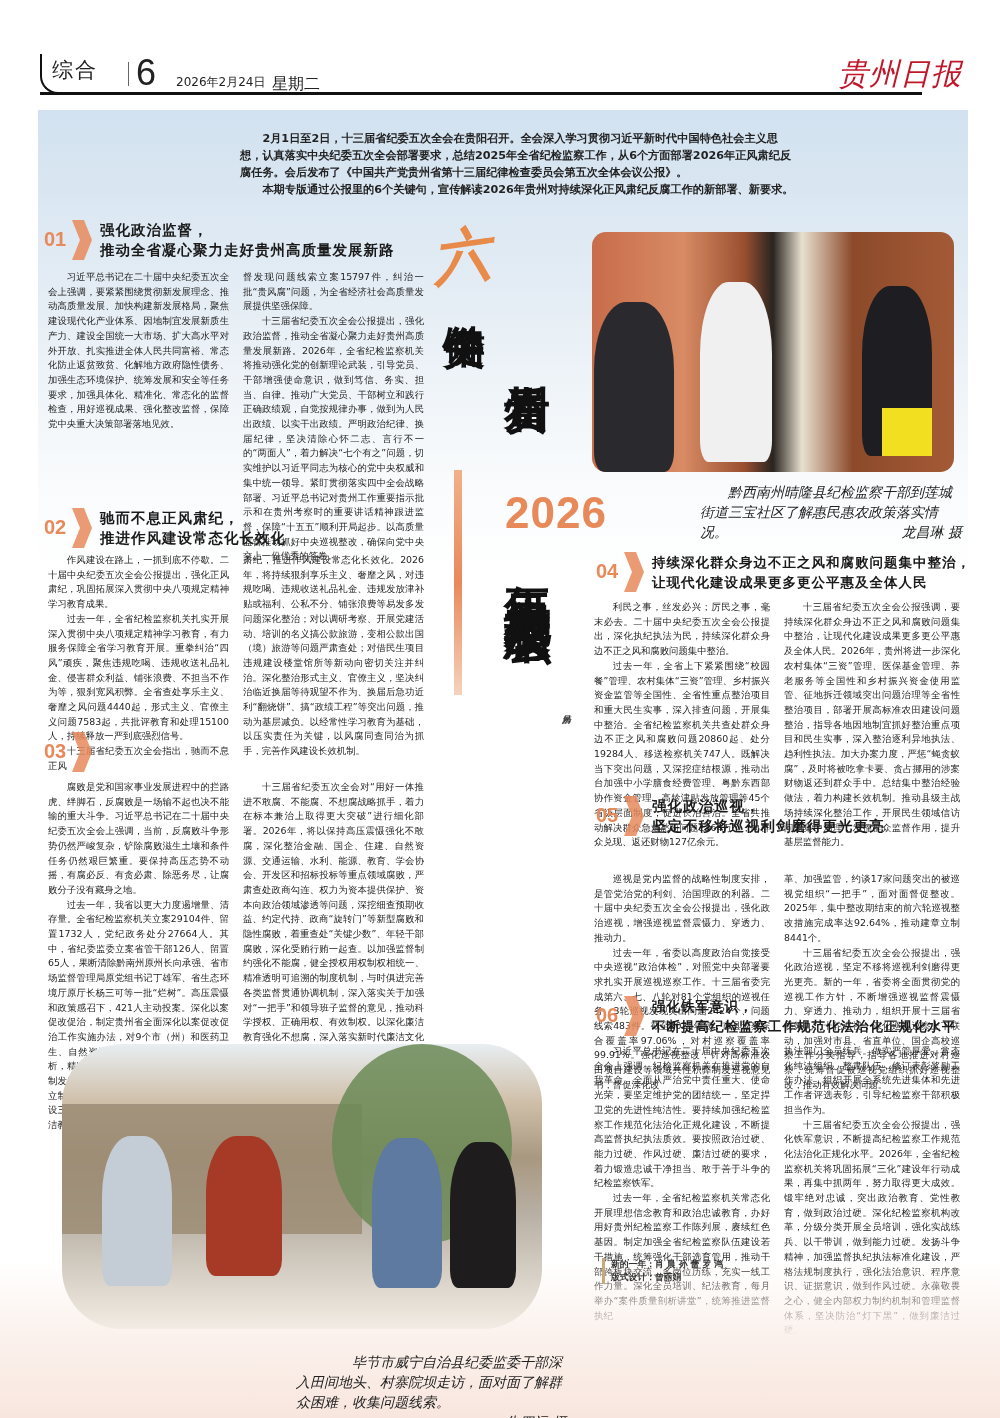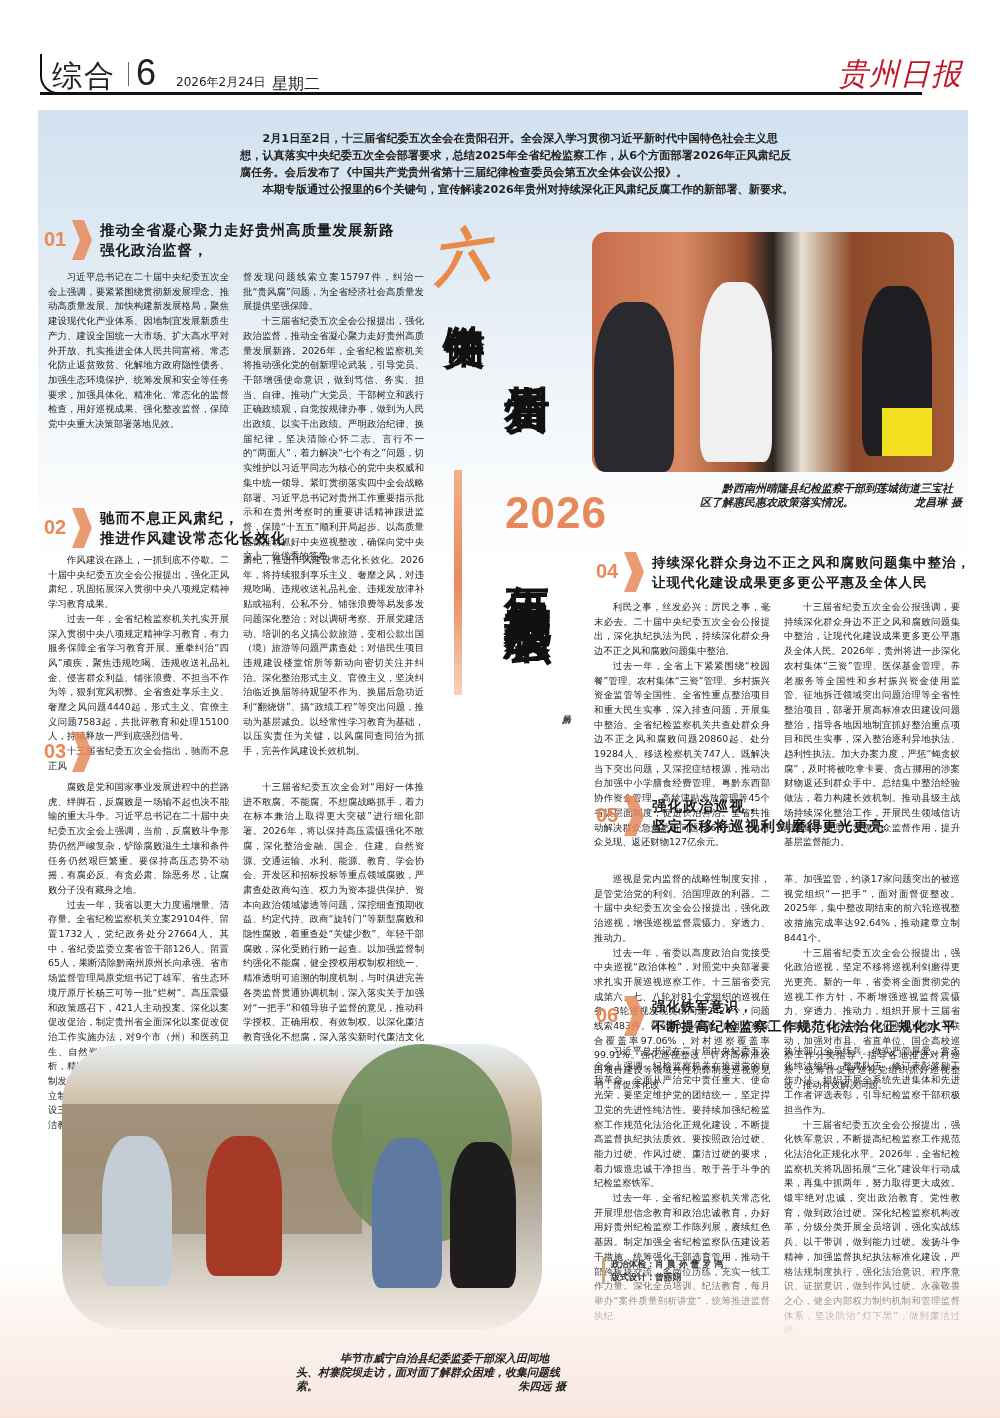--- a/index.html
+++ b/index.html
@@ -1,20 +1,20 @@
 <!DOCTYPE html>
 <html><head>
 <meta charset="utf-8">
 <style>
   *{box-sizing:border-box;margin:0;padding:0;}
   html,body{width:1000px;height:1418px;background:#fff;overflow:hidden;}
   body{position:relative;font-family:"DejaVu Sans","Liberation Sans",sans-serif;color:#1a1a1a;}
   .masthead{position:absolute;left:40px;top:50px;width:922px;height:46px;}
   .mh-curve{position:absolute;left:0;top:4px;width:40px;height:40px;border-left:2px solid #111;border-bottom:2px solid #111;border-bottom-left-radius:18px;}
-  .mh-section{position:absolute;left:12px;top:6px;font-size:30px;letter-spacing:2px;color:#222;font-family:"DejaVu Sans",sans-serif;text-align:right;}
+  .mh-section{position:absolute;left:12px;top:6px;font-size:21px;letter-spacing:2px;color:#222;font-family:"DejaVu Sans",sans-serif;text-align:right;}
   .mh-sep{position:absolute;left:88px;top:12px;width:1px;height:24px;background:#666;}
   .mh-page{position:absolute;left:96px;top:2px;font-size:36px;color:#222;font-family:"Liberation Sans",sans-serif;}
   .mh-date{position:absolute;left:136px;top:24px;font-size:12px;color:#222;}
   .mh-week{position:absolute;left:232px;top:24px;font-size:16px;color:#222;}
   .mh-rule{position:absolute;left:40px;top:92px;width:882px;height:3px;background:#111;}
   .mh-logo{position:absolute;right:0;top:4px;font-size:30px;color:#c0182a;font-family:Liberation Mono, monospace;font-style:italic;letter-spacing:1px;margin-left:45px;}
 
   .sky{position:absolute;left:38px;top:110px;width:930px;height:460px;background:linear-gradient(180deg,#cfe0ef 0%,#e3ecf4 40%,#f6f9fb 75%,#ffffff 100%);opacity:.95;}
   .intro{position:absolute;left:240px;top:130px;width:560px;font-size:11.2px;line-height:17px;color:#222;font-weight:bold;}
   .intro p{text-indent:2em;}
@@ -28,21 +28,21 @@
   .col{flex:1;font-size:9.4px;line-height:14.7px;color:#1d1d1d;text-align:justify;}
   .col p{text-indent:2em;}
   .col p.cont{text-indent:0;}
 
   .photo{position:absolute;overflow:hidden;}
   .photo-top{left:592px;top:232px;width:362px;height:240px;border-radius:14px;
     background:linear-gradient(90deg,#c86c4a 0%,#d88b64 25%,#9a5030 42%,#2a2420 50%,#e8e0d0 58%,#8c4a2a 72%,#a45a36 100%);}
   .photo-bot{left:62px;top:1044px;width:480px;height:285px;border-radius:60px;
     background:linear-gradient(180deg,#e8eef2 0%,#d0c0aa 20%,#a89880 40%,#b8b0a4 60%,#ddd6cc 85%,#f2ece4 100%);}
   .fig{position:absolute;border-radius:40% 40% 12% 12%;}
-  .caption{position:absolute;font-size:11px;line-height:14px;color:#222;font-style:italic;font-weight:bold;}
+  .caption{position:absolute;font-size:14px;line-height:20px;color:#222;font-style:italic;font-weight:normal;}
 
   .vt{position:absolute;writing-mode:vertical-rl;font-weight:900;color:#111;font-family:"DejaVu Sans",sans-serif;}
   .big-six{position:absolute;left:432px;top:218px;font-size:58px;color:#e88a4a;font-family:"DejaVu Serif",serif;font-weight:bold;font-style:italic;transform:rotate(-8deg);}
   .year{position:absolute;left:505px;top:488px;font-size:44px;font-weight:bold;color:#e8895a;font-family:"Liberation Sans",sans-serif;letter-spacing:1px;}
   .orange-bar{position:absolute;left:454px;top:470px;width:8px;height:225px;background:linear-gradient(180deg,#f2b08a,#e8895a 50%,#f6d2bc);}
   .byline{position:absolute;left:561px;top:708px;writing-mode:vertical-rl;font-size:8.8px;font-style:italic;color:#333;}
 
   .footer-bg{position:absolute;left:0;top:1260px;width:1000px;height:158px;background:linear-gradient(180deg,rgba(255,255,255,0) 0%,#fbf1ec 50%,#f8e6de 100%);}
   .editors{position:absolute;left:602px;top:1258px;font-size:8.8px;line-height:13px;font-weight:bold;color:#333;border-left:3px solid #c9a87a;padding-left:6px;}
 </style>
@@ -84,22 +84,22 @@
   <span>黔西南州晴隆县纪检监察干部到莲城街道三宝社区了解惠民惠农政策落实情况。</span>
   <span style="float:right;">龙昌琳  摄</span>
 </div>
 
 <div class="sec-head" style="left:44px;top:220px;width:380px;">
   <span class="sec-num">01</span>
   <svg class="sec-chev" viewBox="0 0 22 40">
       <path d="M2 0 L14 0 L22 20 L14 40 L2 40 L10 20 Z" fill="#e8895a" opacity=".85"></path>
     </svg>
   <div class="sec-title">
+      <div>强化政治监督，</div>
       <div>推动全省凝心聚力走好贵州高质量发展新路</div>
-      <div>强化政治监督，</div>
     </div>
 </div>
 <div class="cols" style="left:48px;top:270px;width:376px;">
   <div class="col">
     <p>习近平总书记在二十届中央纪委五次全会上强调，要紧紧围绕贯彻新发展理念、推动高质量发展、加快构建新发展格局，聚焦建设现代化产业体系、因地制宜发展新质生产力、建设全国统一大市场、扩大高水平对外开放、扎实推进全体人民共同富裕、常态化防止返贫致贫、化解地方政府隐性债务、加强生态环境保护、统筹发展和安全等任务要求，加强具体化、精准化、常态化的监督检查，用好巡视成果、强化整改监督，保障党中央重大决策部署落地见效。</p>
   </div>
   <div class="col">
     <p class="cont">督发现问题线索立案15797件，纠治一批“贵风腐”问题，为全省经济社会高质量发展提供坚强保障。</p>
     <p>十三届省纪委五次全会公报提出，强化政治监督，推动全省凝心聚力走好贵州高质量发展新路。2026年，全省纪检监察机关将推动强化党的创新理论武装，引导党员、干部增强使命意识，做到笃信、务实、担当、自律。推动广大党员、干部树立和践行正确政绩观，自觉按规律办事，做到为人民出政绩、以实干出政绩。严明政治纪律、换届纪律，坚决清除心怀二志、言行不一的“两面人”，着力解决“七个有之”问题，切实维护以习近平同志为核心的党中央权威和集中统一领导。紧盯贯彻落实四中全会战略部署、习近平总书记对贵州工作重要指示批示和在贵州考察时的重要讲话精神跟进监督，保障“十五五”顺利开局起步。以高质量监督推动抓好中央巡视整改，确保向党中央交上一份优秀的答卷。</p>
   </div>
@@ -213,15 +213,15 @@
   <div class="fig" style="left:144px;top:92px;width:76px;height:140px;background:#a63a26;"></div>
   <div class="fig" style="left:310px;top:94px;width:70px;height:150px;background:#5e7aa0;"></div>
   <div class="fig" style="left:388px;top:98px;width:66px;height:146px;background:#1e1c1c;"></div>
 </div>
 <div class="caption" style="left:296px;top:1332px;width:270px;text-indent:4em;margin-top:20px;">
   <span>毕节市威宁自治县纪委监委干部深入田间地头、村寨院坝走访，面对面了解群众困难，收集问题线索。</span>
   <span style="float:right;">朱四远  摄</span>
 </div>
 
 <div class="editors">
-  <div><span>政治体检：</span><span>肖  晨  孙  蕾  罗  鸿</span></div>
+  <div><span>新的一年：</span><span>肖  晨  孙  蕾  罗  鸿</span></div>
   <div><span>版式设计：</span><span>曾丽娟</span></div>
 </div>
 
 </body></html>

